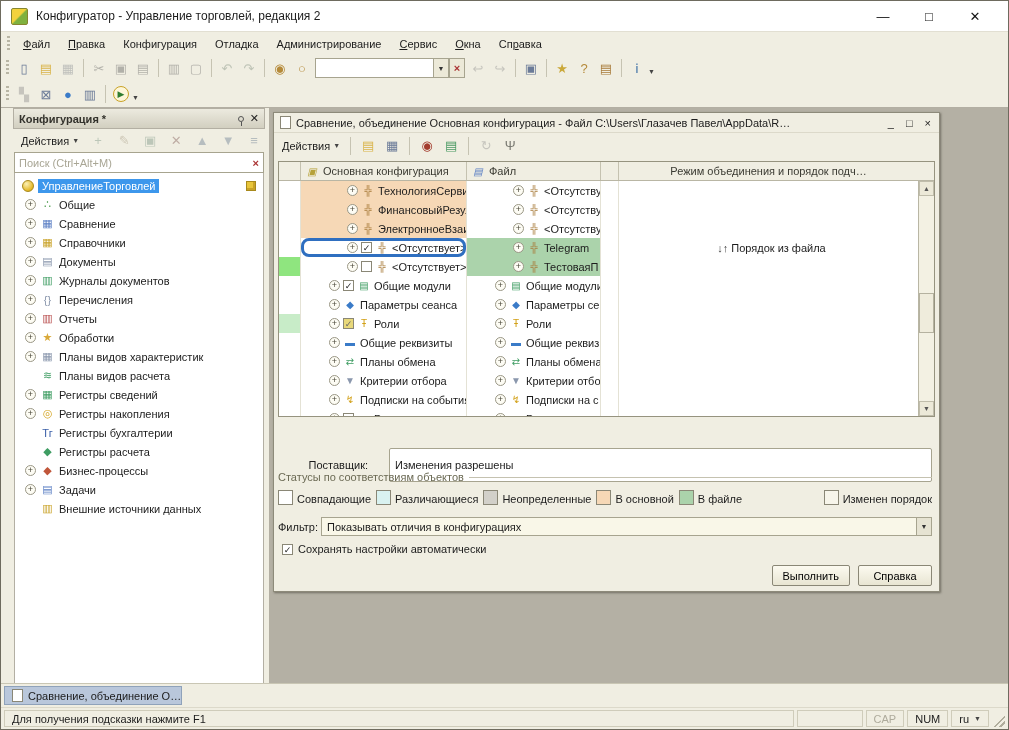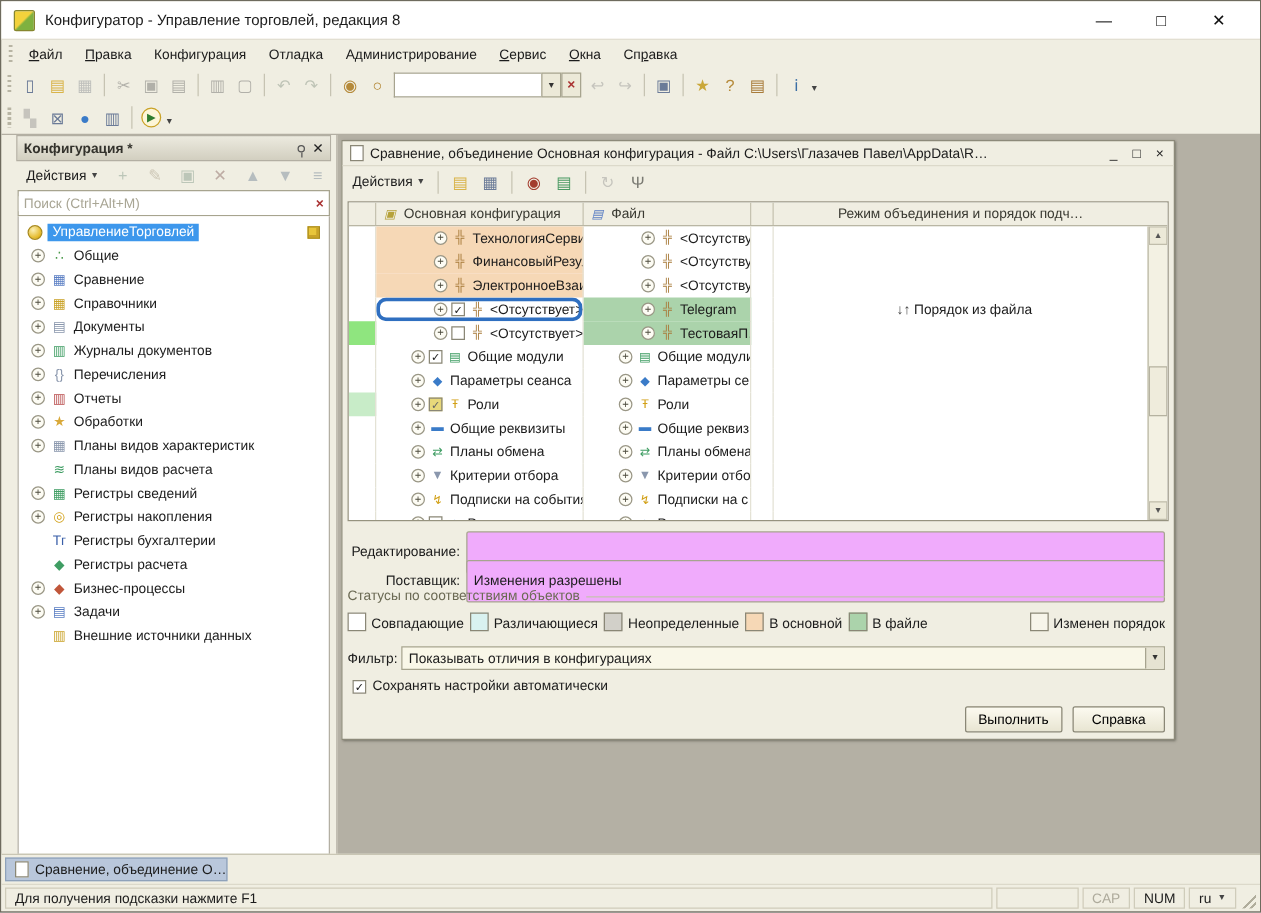--- a/index.html
+++ b/index.html
@@ -93,22 +93,22 @@
   .cb.partial{background:#e8d87a;color:#666;}
   .row-icon{width:14px;text-align:center;font-size:10px;flex:none;}
   .vscroll{width:16px;flex:none;border-left:1px solid #b9b6a4;background:#f3f1e3;position:relative;}
   .vs-btn{position:absolute;left:0;width:15px;height:15px;border:1px solid #c0bdab;background:#ece9d8;
     display:flex;align-items:center;justify-content:center;font-size:7px;color:#555;}
   .vs-up{top:0;} .vs-down{bottom:0;}
   .vs-thumb{position:absolute;left:0;top:112px;width:15px;height:40px;border:1px solid #b5b2a0;background:#efecdc;}
   
   .frow{position:absolute;left:4px;right:7px;display:flex;align-items:center;gap:5px;}
   .flabel{width:90px;text-align:right;flex:none;}
-  .finput{flex:1;height:19px;border:1px solid #a7a48f;background:#f0abfc;border-radius:2px;
-    display:flex;align-items:center;padding:16px 5px;overflow:hidden;white-space:nowrap;}
+  .finput{flex:1;height:19px;border:1px solid #a7a48f;background:#ffffff;border-radius:2px;
+    display:flex;align-items:center;padding:16px 5px;overflow:hidden;white-space:nowrap;margin-left:16px;}
   .statuses{position:absolute;left:4px;right:7px;top:358px;}
   .st-head{display:flex;align-items:center;gap:5px;color:#6b6a54;}
   .st-head::after{content:"";flex:1;height:1px;background:#c5c2b0;}
   .st-items{display:flex;align-items:center;gap:5px;margin-top:7px;}
   .st-item{display:flex;align-items:flex-end;gap:4px;min-width:0;}
   .st-item.last{margin-left:auto;}
   .sw{width:15px;height:15px;border:1px solid #8a8776;flex:none;}
   .fselect{flex:1;height:19px;border:1px solid #a7a48f;background:#f9f7e8;display:flex;
     align-items:center;padding:0 0 0 5px;overflow:hidden;}
   .fselect .dd{margin-left:auto;width:15px;height:17px;background:#e6e3d2;border-left:1px solid #a7a48f;
@@ -135,21 +135,21 @@
     background:repeating-linear-gradient(135deg,transparent 0 2px,#b0ad9c 2px 4px);
     clip-path:polygon(100% 0,100% 100%,0 100%);}
 </style>
 </head>
 <body>
 
 <div class="window">
 
   <div class="titlebar">
     <span class="app-icon"></span>
-    <span class="title-text">Конфигуратор - Управление торговлей, редакция 8</span>
+    <span class="title-text">Конфигуратор - Управление торговлей, редакция 2</span>
     <span class="win-controls">
       <span class="wc">—</span>
       <span class="wc">□</span>
       <span class="wc">✕</span>
     </span>
   </div>
 
   <div class="menubar" id="menubar">
     <span class="grip"></span>
   <span class="menu-item"><u>Ф</u>айл</span>
@@ -660,24 +660,20 @@
                 </div>
               </div>
             <div class="vscroll">
               <span class="vs-btn vs-up">▲</span>
               <span class="vs-thumb"></span>
               <span class="vs-btn vs-down">▼</span>
             </div>
           </div>
         </div>
 
-        <div class="frow" style="top:312px">
-          <span class="flabel">Редактирование:</span>
-          <span class="finput"></span>
-        </div>
         <div class="frow" style="top:335px">
           <span class="flabel">Поставщик:</span>
           <span class="finput">Изменения разрешены</span>
         </div>
 
         <div class="statuses">
           <div class="st-head">
             <span>Статусы по соответствиям объектов</span>
           </div>
           <div class="st-items" id="st-items">

